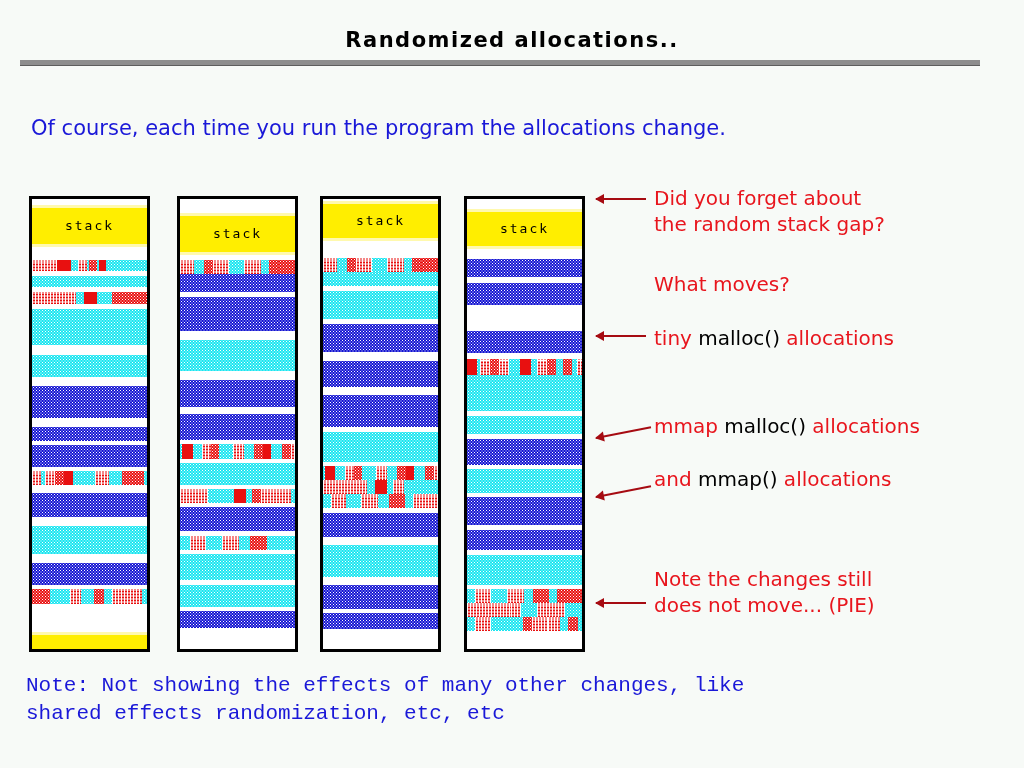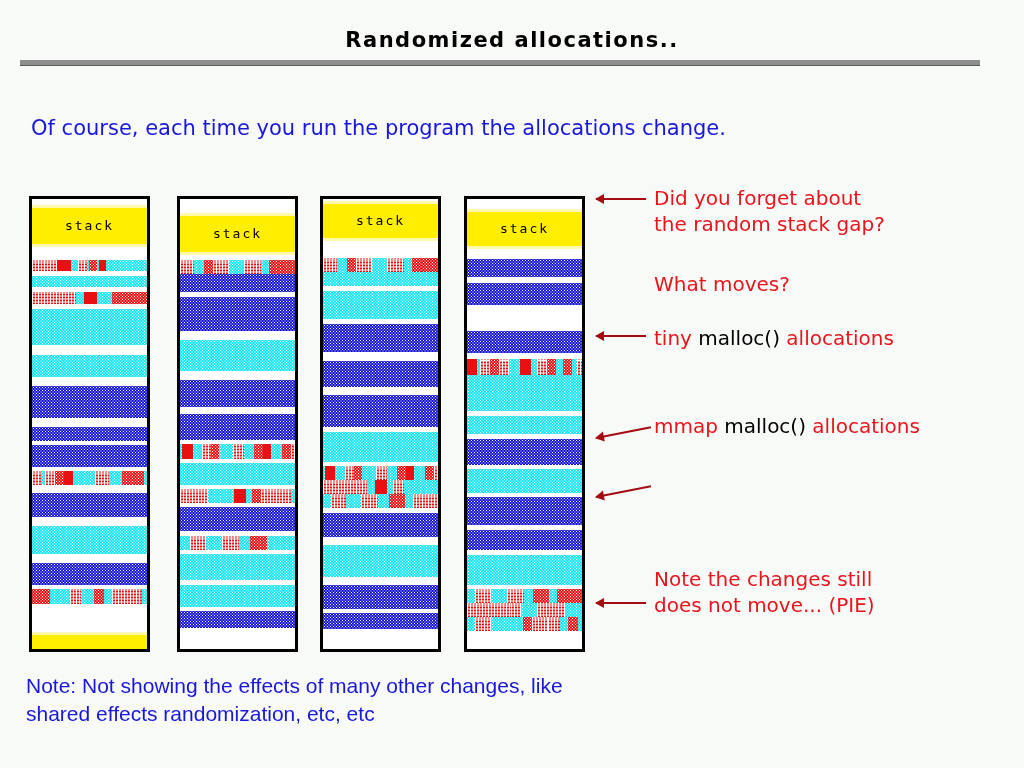--- a/index.html
+++ b/index.html
@@ -25,21 +25,21 @@
   }
 
   
   .lead{
     position:absolute;left:31px;top:116px;
     font-family:"DejaVu Sans", sans-serif;
     font-size:21px;color:#1a18d8;white-space:nowrap;
   }
   .footnote{
     position:absolute;left:26px;top:672px;width:860px;
-    font-family:Liberation Sans, sans-serif;
+    font-family:Liberation Mono, monospace;
     font-size:21px;color:#1a18d8;line-height:1.32;
   }
   .footnote .l{display:block;white-space:nowrap;}
 
   
   .col{
     position:absolute;top:196px;width:121px;height:456px;
     border:3px solid #000;background:#ffffff;
     box-sizing:border-box;overflow:hidden;
   }
@@ -380,20 +380,23 @@
     </div>
   <div class="anno" id="anno1" style="left:654px;top:272px;">
       <span class="l"><span>What moves?</span></span>
     </div>
   <div class="anno" id="anno2" style="left:654px;top:326px;">
       <span class="l"><span>tiny </span><span class="g">malloc()</span><span> allocations</span></span>
     </div>
   <div class="anno" id="anno3" style="left:654px;top:414px;">
       <span class="l"><span>mmap </span><span class="g">malloc()</span><span> allocations</span></span>
     </div>
+  <div class="anno" id="anno4" style="left:654px;top:467px;">
+      <span class="l"><span>and </span><span class="g">mmap()</span><span> allocations</span></span>
+    </div>
   <div class="anno" id="anno5" style="left:654px;top:567px;">
       <span class="l"><span>Note the changes still</span></span>
       <span class="l"><span>does not move... (PIE)</span></span>
     </div>
 
   <div class="arrow" style="left:596px;top:198px;width:50px;"></div>
   <div class="arrow" style="left:596px;top:335px;width:50px;"></div>
   <div class="arrow" style="left:596px;top:437px;width:56px;transform:rotate(-11deg);"></div>
   <div class="arrow" style="left:596px;top:496px;width:56px;transform:rotate(-11deg);"></div>
   <div class="arrow" style="left:596px;top:602px;width:50px;"></div>

